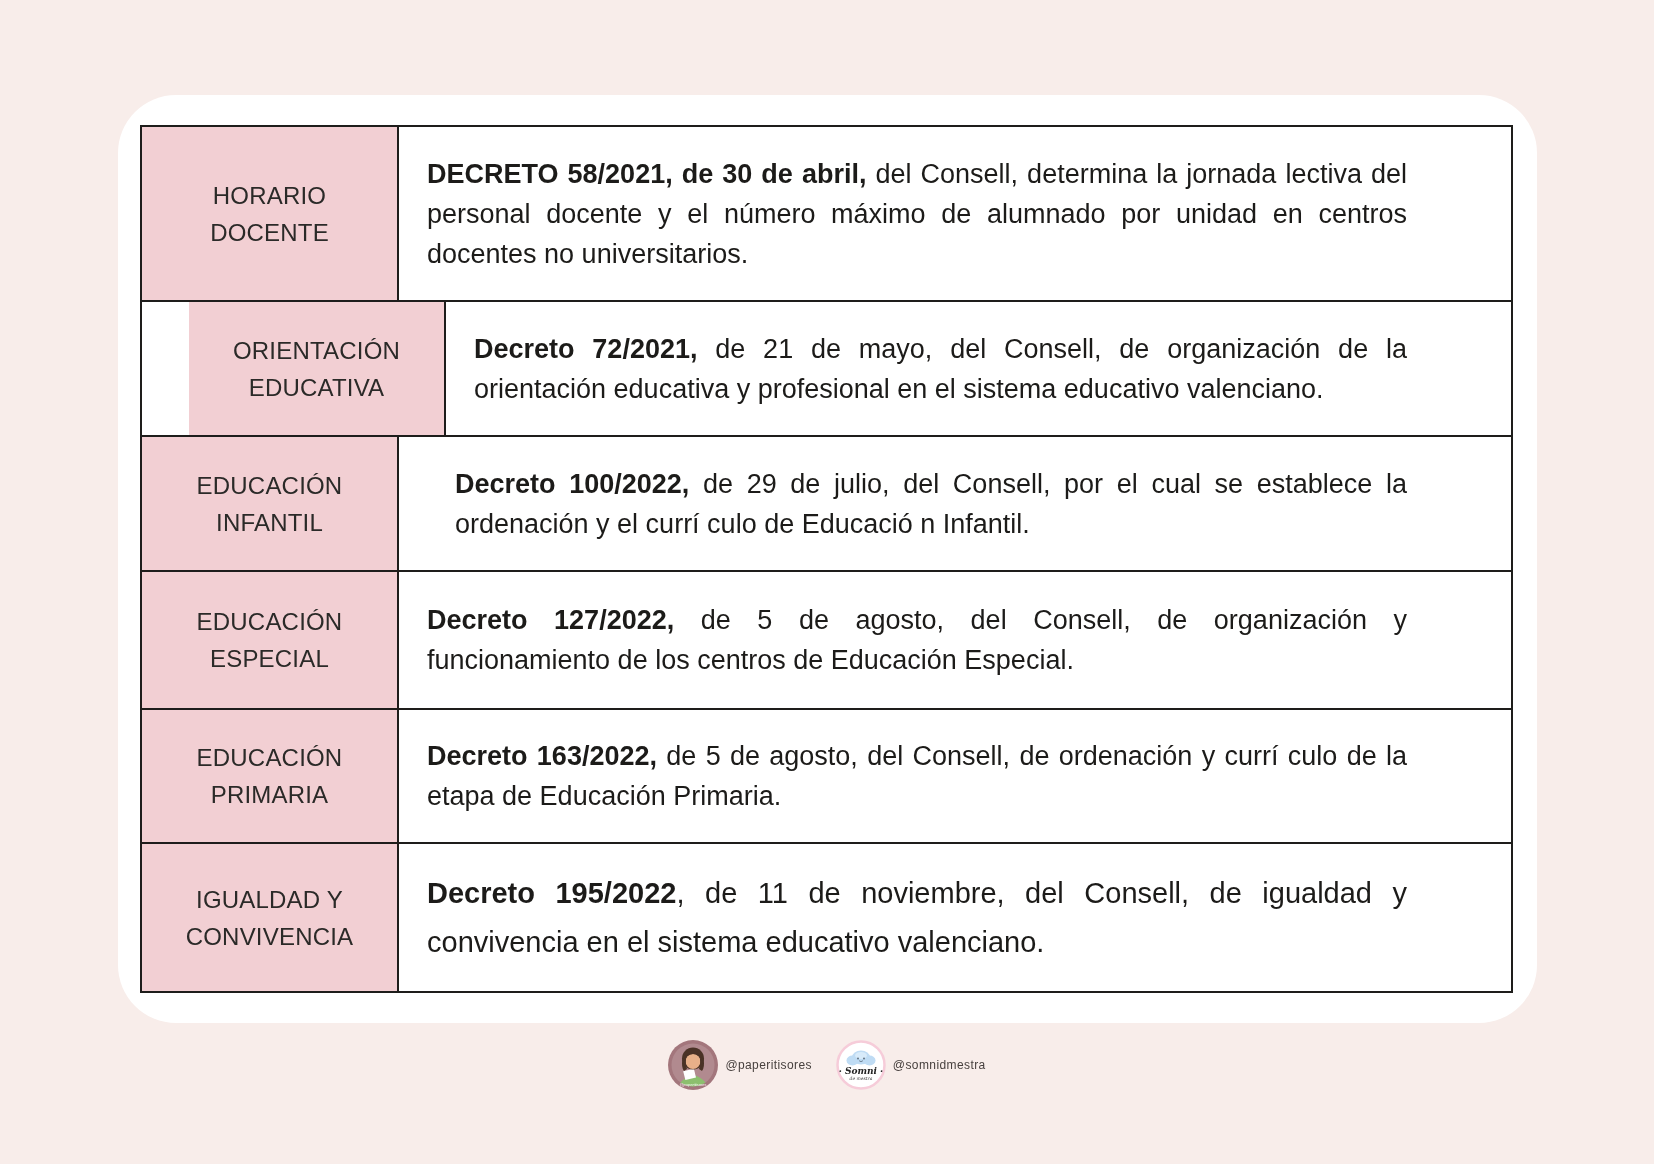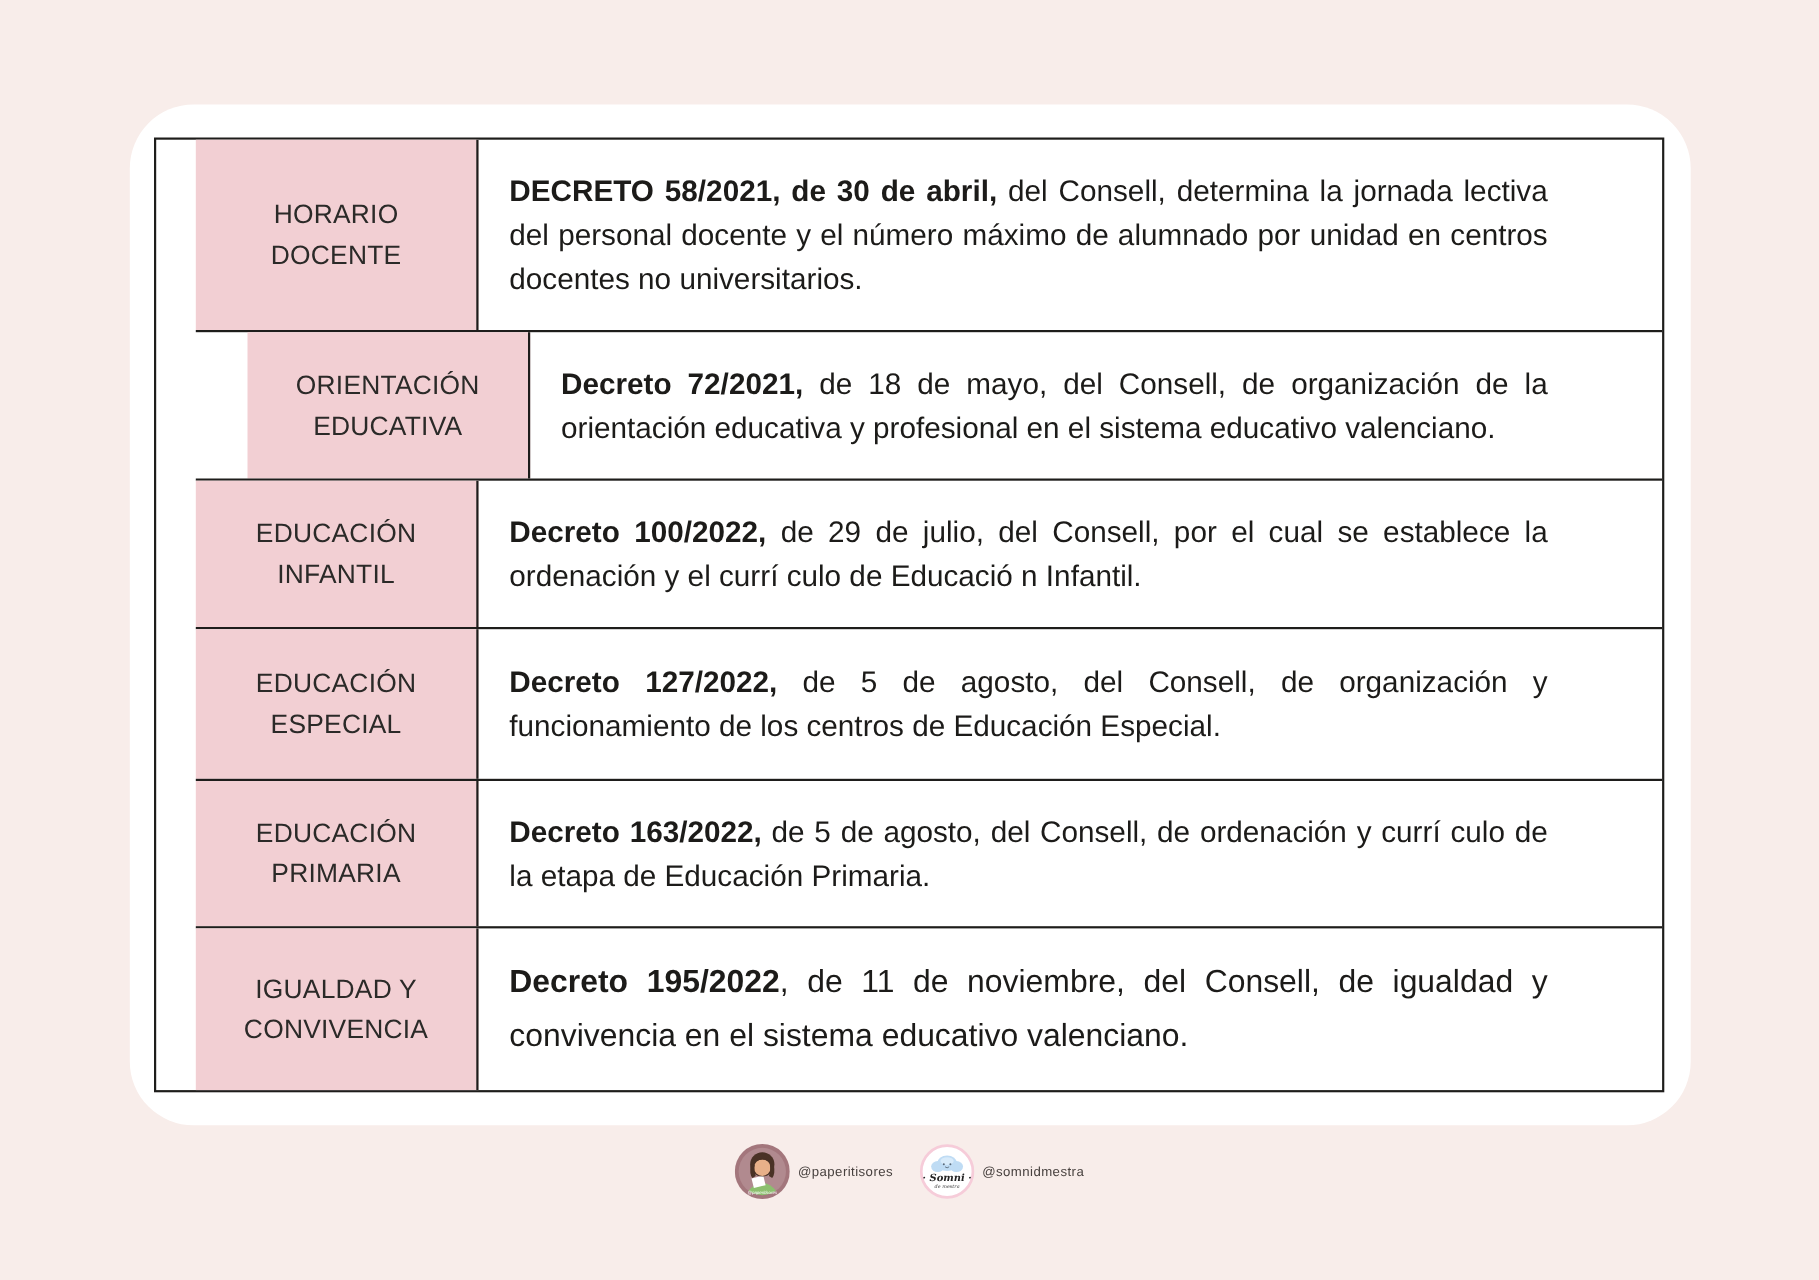--- a/index.html
+++ b/index.html
@@ -22,26 +22,25 @@
     left: 22px; top: 30px;
     width: 1373px; height: 868px;
     border: 2px solid #1e1d1b;
     display: flex;
     flex-direction: column;
     background: #ffffff;
   }
   .t-row {
     display: flex;
     flex: none;
-    margin-left: 36px;
   }
   .t-row + .t-row { border-top: 2px solid #1e1d1b; }
   .t-row.r1 { height: 173px; }
   .t-row.r2 { height: 135px; padding-left: 47px; }
-  .t-row.r3 { height: 135px; }
+  .t-row.r3 { height: 135px; gap: 28px; }
   .t-row.r4 { height: 138px; }
   .t-row.r5 { height: 134px; }
   .t-row.r6 { flex: 1; }
   .cat {
     width: 257px;
     flex: none;
     background: #f2cfd3;
     border-right: 2px solid #1e1d1b;
     display: flex;
     align-items: center;
@@ -102,21 +101,21 @@
     <div class="t-row r1">
       <div class="cat">HORARIO DOCENTE</div>
       <div class="desc">
         <p><span class="lead">DECRETO 58/2021, de 30 de abril,</span><span> del Consell, determina la jornada lectiva del personal docente y el número máximo de alumnado por unidad en centros docentes no universitarios.</span></p>
       </div>
     </div>
 
     <div class="t-row r2">
       <div class="cat">ORIENTACIÓN EDUCATIVA</div>
       <div class="desc">
-        <p><span class="lead">Decreto 72/2021,</span><span> de 18 de mayo, del Consell, de organización de la orientación educativa y profesional en el sistema educativo valenciano.</span></p>
+        <p><span class="lead">Decreto 72/2021,</span><span> de 21 de mayo, del Consell, de organización de la orientación educativa y profesional en el sistema educativo valenciano.</span></p>
       </div>
     </div>
 
     <div class="t-row r3">
       <div class="cat">EDUCACIÓN INFANTIL</div>
       <div class="desc">
         <p><span class="lead">Decreto 100/2022,</span><span> de 29 de julio, del Consell, por el cual se establece la ordenación y el currí culo de Educació n Infantil.</span></p>
       </div>
     </div>
 

